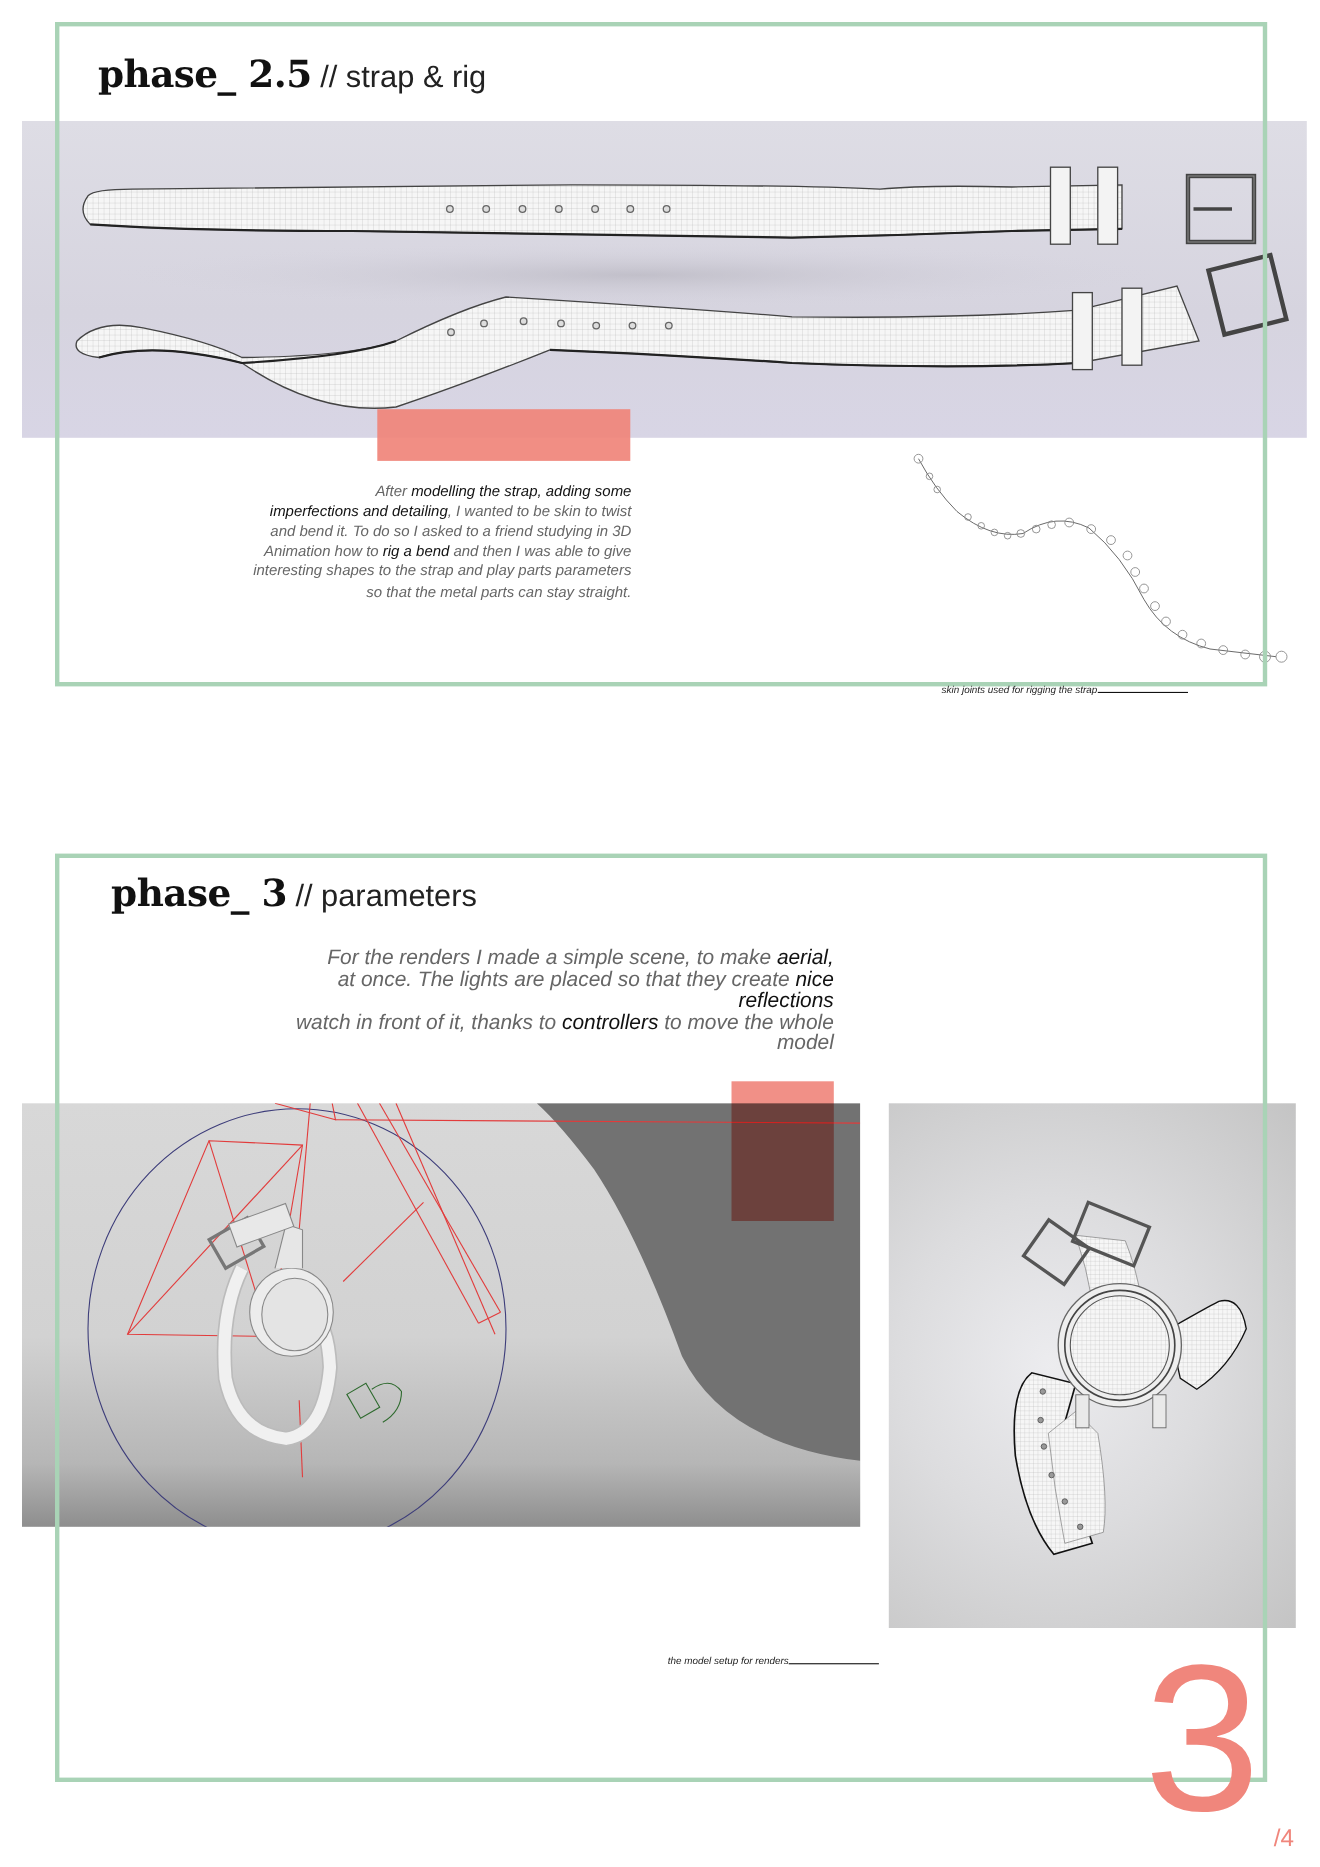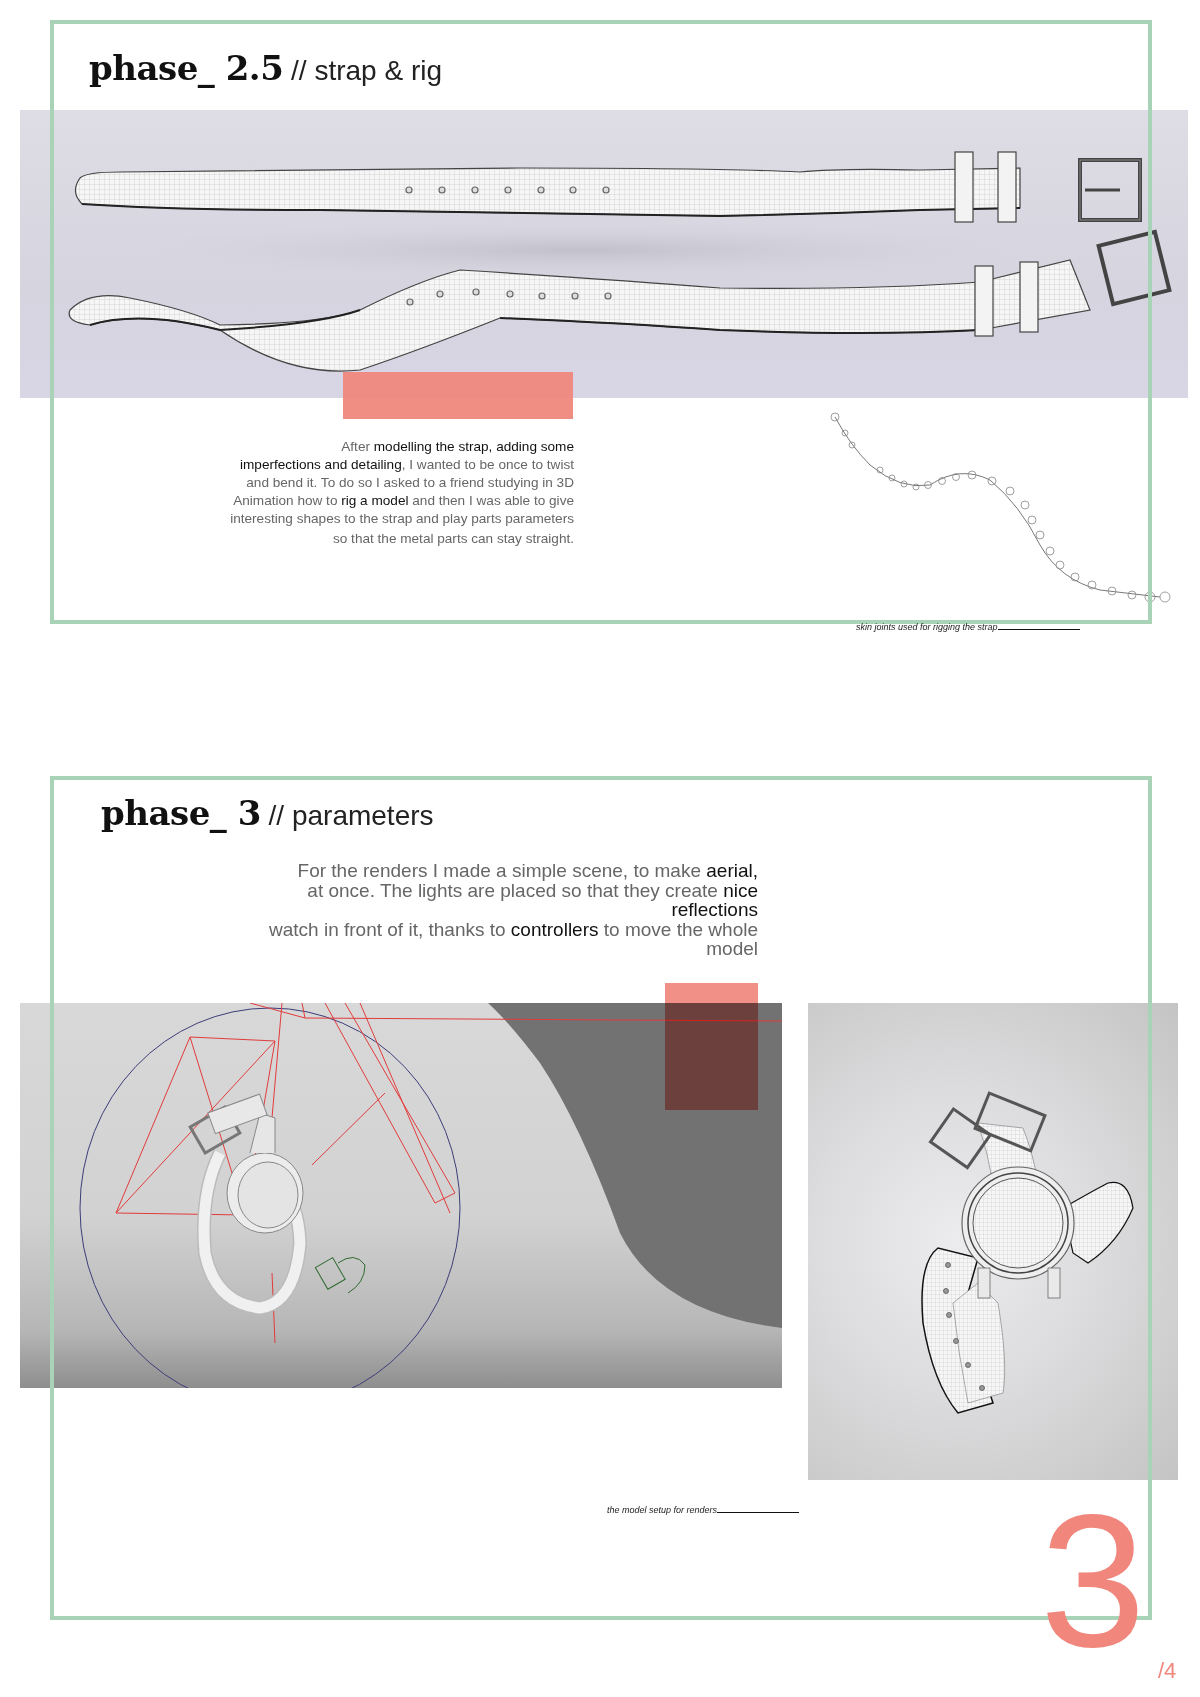--- a/index.html
+++ b/index.html
@@ -2,21 +2,21 @@
 <html><head>
   <meta charset="utf-8">
   <style>
     html, body { margin: 0; padding: 0; }
     body { width: 1200px; height: 1697px; position: relative; background: #ffffff; overflow: hidden; font-family: "Liberation Sans", sans-serif; }
     .abs { position: absolute; }
     .frame { position: absolute; border: 4px solid #a9d3b6; box-sizing: border-box; z-index: 5; pointer-events: none; }
     .title { position: absolute; z-index: 6; white-space: nowrap; color: #111; }
     .title .serif { font-family: "DejaVu Serif", "Liberation Serif", serif; font-weight: bold; font-size: 34px; letter-spacing: -0.5px; }
     .title .sans { font-family: "Liberation Sans", sans-serif; font-weight: normal; font-size: 28px; color: #222; }
-    .para { position: absolute; text-align: right; font-size: 13.6px; line-height: 18px; color: #666; z-index: 6; }
+    .para { position: absolute; text-align: right; font-size: 13.6px; line-height: 18px; color: #666; z-index: 6; font-style: italic; }
     .para b { font-weight: normal; color: #111; }
     .para2 { font-size: 19px; line-height: 19.5px; }
     .caption { position: absolute; font-style: italic; font-size: 9px; color: #222; z-index: 6; white-space: nowrap; margin-top: 40px; }
     .caption .rule { display: inline-block; height: 1.5px; background: #111; vertical-align: baseline; }
     .pink { position: absolute; background: #f0847a; z-index: 4; }
     .pagenum { position: absolute; color: #f0867c; z-index: 6; font-family: "Liberation Sans", sans-serif; }
     svg { display: block; }
   </style>
 </head>
 <body>
@@ -77,23 +77,23 @@
         <rect x="1000" y="152" width="18" height="70"></rect>
       <rect x="1085" y="128" width="58" height="60" fill="none" stroke-width="4" transform="rotate(-14 1114 158)"></rect>
     </g>
   </svg>
 </div>
 
 <div class="pink" style="left:343px; top:372px; width:230px; height:47px; opacity:0.92;"></div>
 
 <div class="para" style="left:200px; top:438px; width:374px;">
   <div><span>After </span><b>modelling the strap, adding some</b></div>
-  <div><b>imperfections and detailing</b><span>, I wanted to be once to twist</span></div>
+  <div><b>imperfections and detailing</b><span>, I wanted to be skin to twist</span></div>
   <div><span>and bend it. To do so I asked to a friend studying in 3D</span></div>
-  <div><span>Animation how to </span><b>rig a model</b><span> and then I was able to give</span></div>
+  <div><span>Animation how to </span><b>rig a bend</b><span> and then I was able to give</span></div>
   <div><span>interesting shapes to the strap and play parts parameters</span></div>
   <div style="margin-top:2px;"><span>so that the metal parts can stay straight.</span></div>
 </div>
 
 <div class="abs" style="left:820px; top:405px; width:360px; height:200px; z-index:3;">
   <svg width="360" height="200" viewBox="0 0 360 200">
     <path d="M15 12 Q30 40 50 60 Q80 85 110 80 Q140 60 170 75 Q200 100 220 140 Q240 175 280 185 L340 192" fill="none" stroke="#555" stroke-width="0.8"></path>
     <g fill="none" stroke="#888" stroke-width="0.8">
       <circle cx="15" cy="12" r="4"></circle>
         <circle cx="25" cy="28" r="3"></circle>

